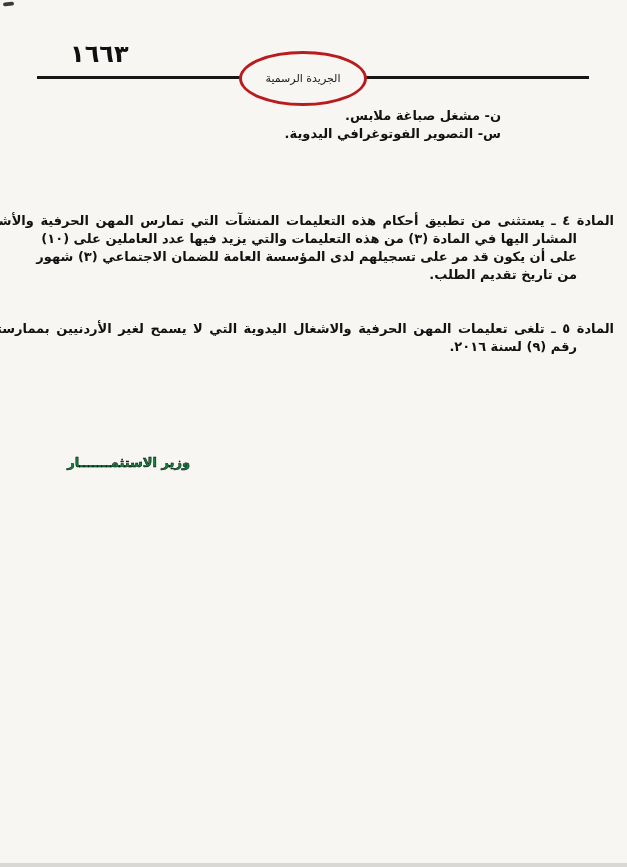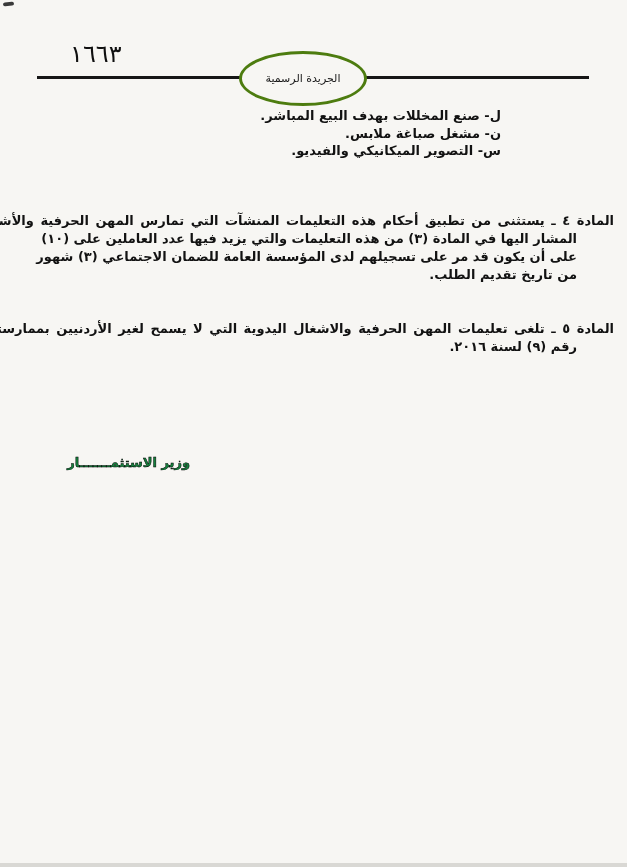--- a/index.html
+++ b/index.html
@@ -25,42 +25,42 @@
     height: 4px;
     background: #3a3a3a;
     border-radius: 2px;
     transform: rotate(-6deg);
   }
   .page-number {
     position: absolute;
     left: 70px;
     top: 40px;
     font-size: 24px;
-    font-weight: normal;
+    font-weight: bold;
     letter-spacing: 3px;
     direction: rtl;
     color: #101010;
   }
   .header-rule {
     position: absolute;
     left: 37px;
     top: 76px;
     width: 552px;
     height: 3px;
     background: #161616;
     z-index: 1;
   }
   .gazette-oval {
     position: absolute;
     left: 239px;
     top: 51px;
     width: 128px;
     height: 55px;
     background: #f7f6f3;
-    border: 3px solid #4d7c0f;
+    border: 3px solid #b91c1c;
     border-radius: 50%;
     z-index: 2;
     display: flex;
     align-items: center;
     justify-content: center;
     box-sizing: border-box;
   }
   .gazette-title {
     font-size: 11px;
     font-weight: normal;
@@ -124,23 +124,22 @@
 
   <div class="page-number">١٦٦٣</div>
 
   <div class="header-rule"></div>
 
   <div class="gazette-oval">
     <span class="gazette-title">الجريدة الرسمية</span>
   </div>
 
   <div class="craft-list">
-    <div>ل- صنع المخللات بهدف البيع المباشر.</div>
     <div>ن- مشغل صباغة ملابس.</div>
-    <div>س- التصوير الميكانيكي والفيديو.</div>
+    <div>س- التصوير الفوتوغرافي اليدوية.</div>
   </div>
 
   <div class="article article-4">
     <div class="stretch">المادة ٤ ـ يستثنى من تطبيق أحكام هذه التعليمات المنشآت التي تمارس المهن الحرفية والأشغال اليدوية</div>
     <div class="cont">المشار اليها في المادة (٣) من هذه التعليمات والتي يزيد فيها عدد العاملين على (١٠)</div>
     <div class="cont">على أن يكون قد مر على تسجيلهم لدى المؤسسة العامة للضمان الاجتماعي (٣) شهور</div>
     <div class="cont">من تاريخ تقديم الطلب.</div>
   </div>
 
   <div class="article article-5">

